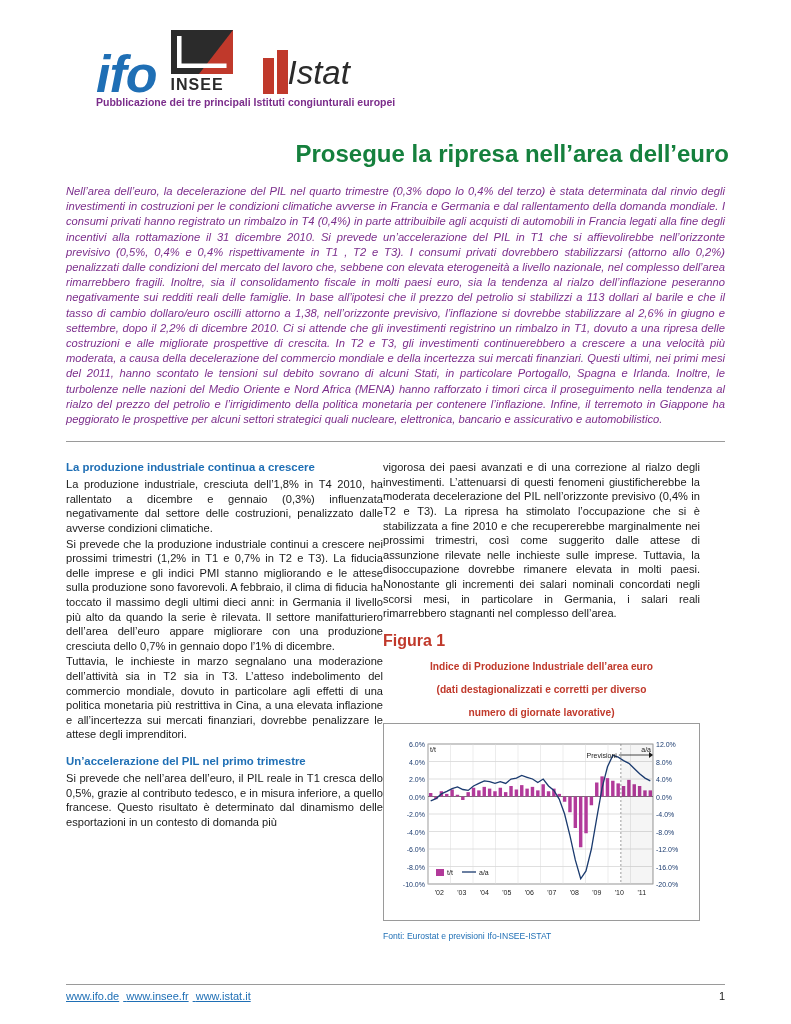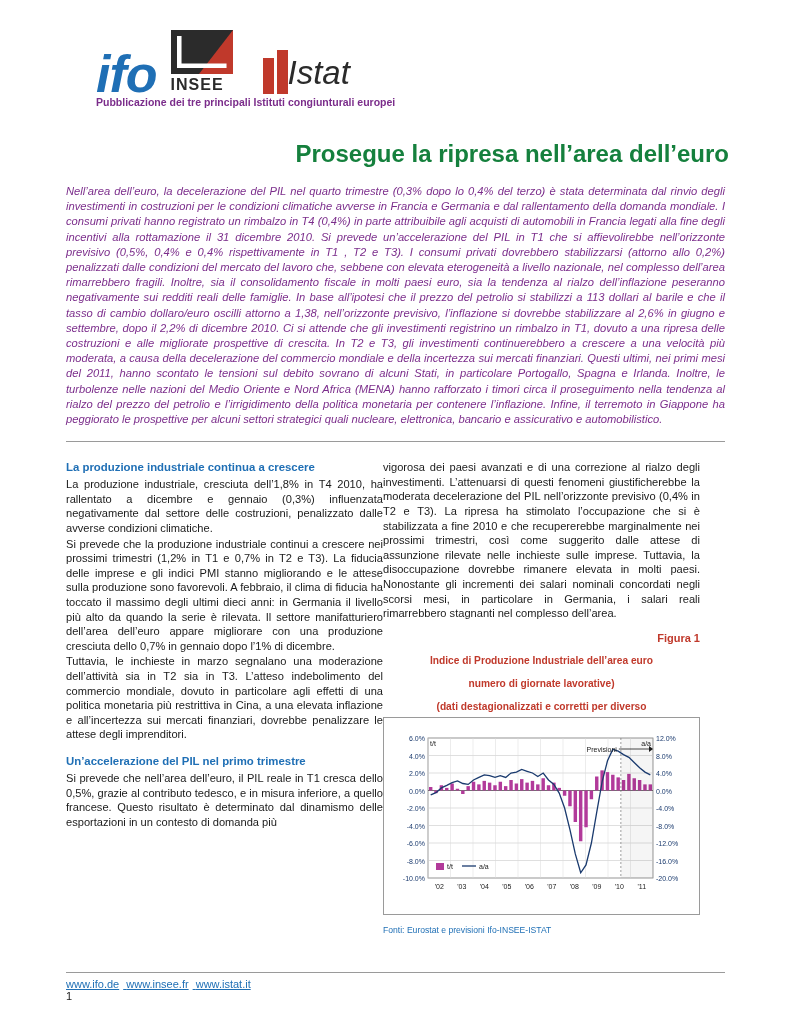--- a/index.html
+++ b/index.html
@@ -176,24 +176,24 @@
     text-align: justify;
     margin: 0 0 1px 0;
   }
   .para + .sec-head { margin-top: 12px; }
 
   
   .figure {
     margin-top: 6px;
   }
   .fig-label {
-    text-align: right;
+    text-align: left;
     color: #c0392b;
     font-weight: bold;
-    font-size: 11px;
+    font-size: 16px;
     margin-top: 11px;
   }
   .fig-title {
     text-align: center;
     color: #c0392b;
     font-weight: bold;
     font-size: 10.2px;
     line-height: 13px;
     margin-top: 10px;
   }
@@ -223,21 +223,20 @@
   .footer-rule {
     border: none;
     border-top: 1px solid #9a9a9a;
     margin: 0 4px 5px 4px;
   }
   .footer-inner {
     display: flex;
     justify-content: space-between;
     align-items: baseline;
     padding: 0 4px;
-    flex-direction: column;
   }
   .footer-links {
     color: #1f6fb5;
     font-size: 11px;
     text-decoration: underline;
   }
   .footer-links span { margin-right: 4px; }
   .page-num {
     font-size: 11px;
     color: #1a1a1a;
@@ -282,22 +281,22 @@
       <div class="sec-head">Un’accelerazione del PIL nel primo trimestre</div>
       <p class="para">Si prevede che nell’area dell’euro, il PIL reale in T1 cresca dello 0,5%, grazie al contributo tedesco, e in misura inferiore, a quello francese. Questo risultato è determinato dal dinamismo delle esportazioni in un contesto di domanda più</p>
     </div>
 
     <div class="col">
       <p class="para">vigorosa dei paesi avanzati e di una correzione al rialzo degli investimenti. L’attenuarsi di questi fenomeni giustificherebbe la moderata decelerazione del PIL nell’orizzonte previsivo (0,4% in T2 e T3). La ripresa ha stimolato l’occupazione che si è stabilizzata a fine 2010 e che recupererebbe marginalmente nei prossimi trimestri, così come suggerito dalle attese di assunzione rilevate nelle inchieste sulle imprese. Tuttavia, la disoccupazione dovrebbe rimanere elevata in molti paesi. Nonostante gli incrementi dei salari nominali concordati negli scorsi mesi, in particolare in Germania, i salari reali rimarrebbero stagnanti nel complesso dell’area.</p>
 
       <div class="figure">
         <div class="fig-label">Figura 1</div>
         <div class="fig-title">Indice di Produzione Industriale dell’area euro</div>
+        <div class="fig-title">(dati destagionalizzati e corretti per diverso</div>
         <div class="fig-title">numero di giornate lavorative)</div>
-        <div class="fig-title">(dati destagionalizzati e corretti per diverso</div>
 
         <div class="chart-box">
           <svg class="chart-svg" id="chart" width="305" height="186" viewBox="0 0 305 186">
               <rect x="38" y="14" width="225" height="140" fill="#ffffff" stroke="#7a7a7a" stroke-width="0.8"></rect>
               <line x1="38" y1="14" x2="263" y2="14" stroke="#c9c9c9" stroke-width="0.6"></line>
               <text x="35" y="17" text-anchor="end" font-size="7" fill="#1a3a6e" font-family="Liberation Sans, sans-serif">6.0%</text>
               <text x="266" y="17" text-anchor="start" font-size="7" fill="#1a3a6e" font-family="Liberation Sans, sans-serif">12.0%</text>
               <line x1="38" y1="31.5" x2="263" y2="31.5" stroke="#c9c9c9" stroke-width="0.6"></line>
               <text x="35" y="34.5" text-anchor="end" font-size="7" fill="#1a3a6e" font-family="Liberation Sans, sans-serif">4.0%</text>
               <text x="266" y="34.5" text-anchor="start" font-size="7" fill="#1a3a6e" font-family="Liberation Sans, sans-serif">8.0%</text>

